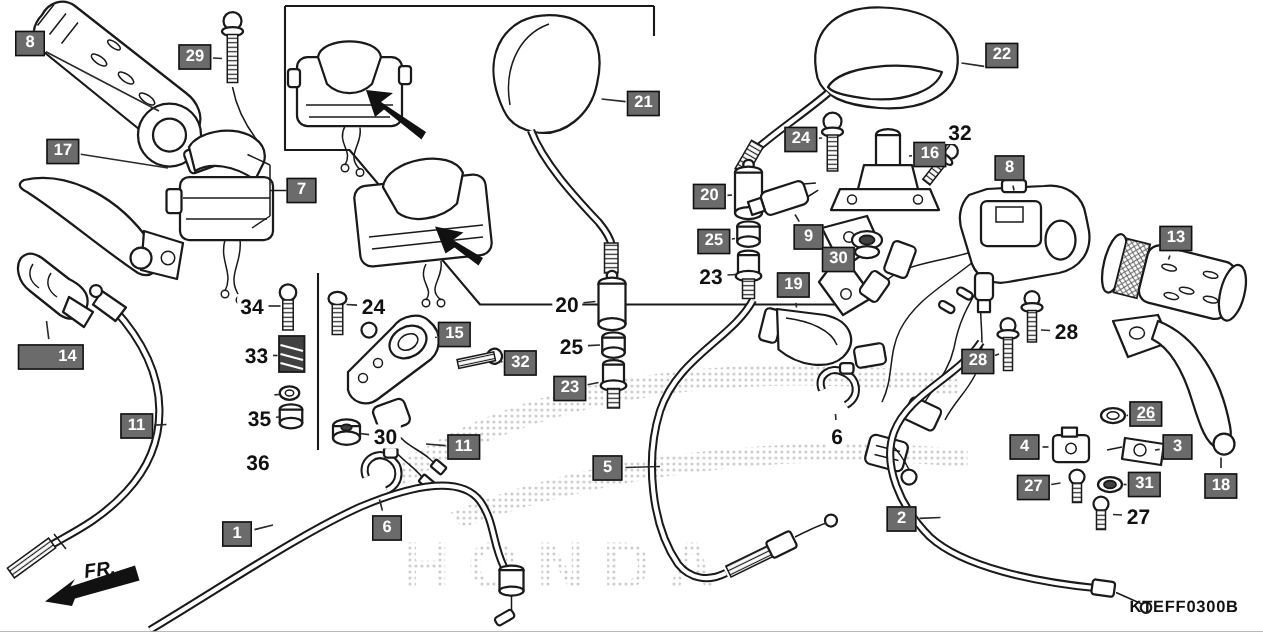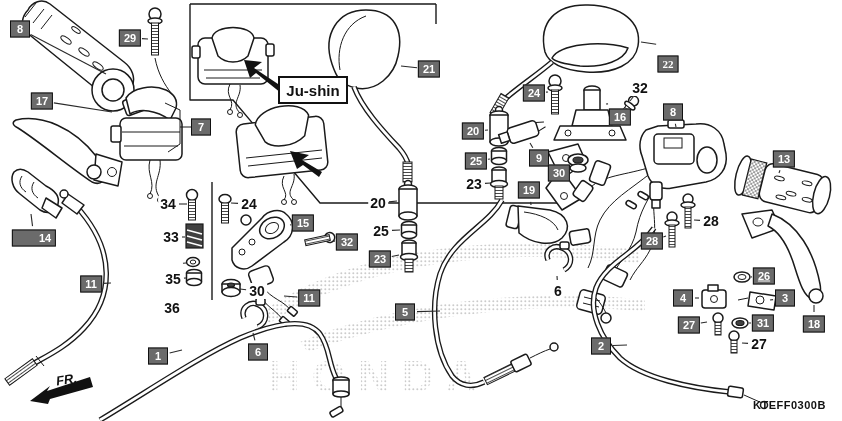--- a/index.html
+++ b/index.html
@@ -442,23 +442,23 @@
       <line x1="700.0189818950751" y1="220.35405775853383" x2="694" y2="220" stroke="#2a2a2a" stroke-width="1.1"></line>
       <line x1="748.0189818950751" y1="343.3540577585338" x2="742" y2="343" stroke="#2a2a2a" stroke-width="1.1"></line>
     </svg>
 
   <div id="labels-layer">
       <div class="label badge" style="left: 20px; top: 29px;">8</div>
       <div class="label badge" style="left: 130px; top: 38px;">29</div>
       <div class="label badge" style="left: 42px; top: 101px;">17</div>
       <div class="label badge" style="left: 201px; top: 127px;">7</div>
       <div class="label badge" style="left: 429px; top: 69px;">21</div>
-      <div class="label badge" style="left: 668px; top: 64px; font-family: Liberation Serif, serif;">22</div>
+      <div class="label badge" style="left: 668px; top: 37px;">22</div>
       <div class="label badge" style="left: 534px; top: 93px;">24</div>
-      <div class="label badge" style="left: 620px; top: 117px;">16</div>
+      <div class="label badge" style="left: 620px; top: 103px;">16</div>
       <div class="label badge" style="left: 673px; top: 112px;">8</div>
       <div class="label badge" style="left: 473px; top: 131px;">20</div>
       <div class="label badge" style="left: 476px; top: 161px;">25</div>
       <div class="label badge" style="left: 539px; top: 158px;">9</div>
       <div class="label badge" style="left: 559px; top: 173px;">30</div>
       <div class="label badge" style="left: 529px; top: 190px;">19</div>
       <div class="label badge" style="left: 784px; top: 159px;">13</div>
       <div class="label badge" style="left: 34px; top: 238px; padding-left: 26px;">14</div>
       <div class="label badge" style="left: 91px; top: 284px;">11</div>
       <div class="label badge" style="left: 303px; top: 223px;">15</div>
@@ -482,18 +482,17 @@
       <div class="label plain" style="left: 173px; top: 279px;">35</div>
       <div class="label plain" style="left: 249px; top: 204px;">24</div>
       <div class="label plain" style="left: 257px; top: 291px;">30</div>
       <div class="label plain" style="left: 378px; top: 203px;">20</div>
       <div class="label plain" style="left: 381px; top: 231px;">25</div>
       <div class="label plain" style="left: 474px; top: 184px;">23</div>
       <div class="label plain" style="left: 640px; top: 88px;">32</div>
       <div class="label plain" style="left: 558px; top: 291px;">6</div>
       <div class="label plain" style="left: 711px; top: 221px;">28</div>
       <div class="label plain" style="left: 759px; top: 344px;">27</div>
-      <div class="cbox" style="left: 278px; top: 76px; width: 66px; height: 24px;">Ju-shin</div>
     </div>
 
   <div class="frtxt" style="left:56px;top:372px;">FR.</div>
   <div class="code" style="left:753px;top:399px;">KTEFF0300B</div>
 </div>
 
 </body></html>

